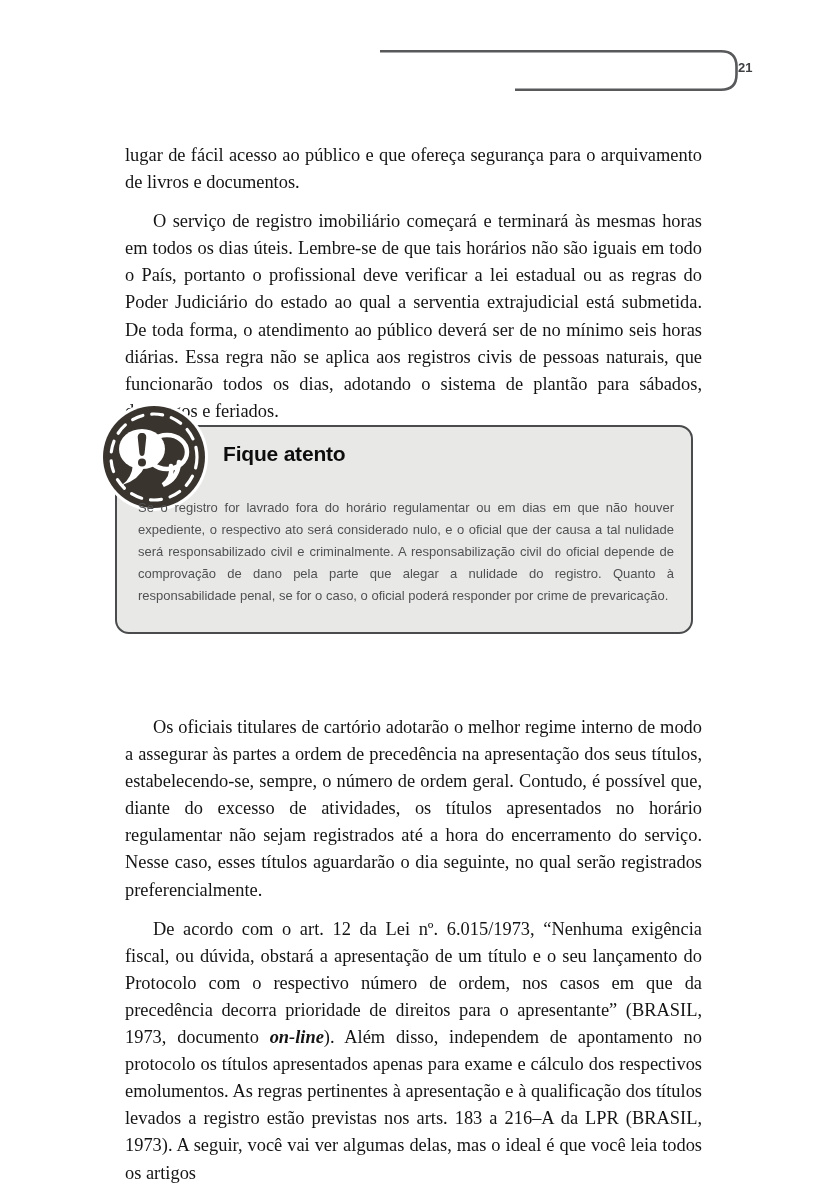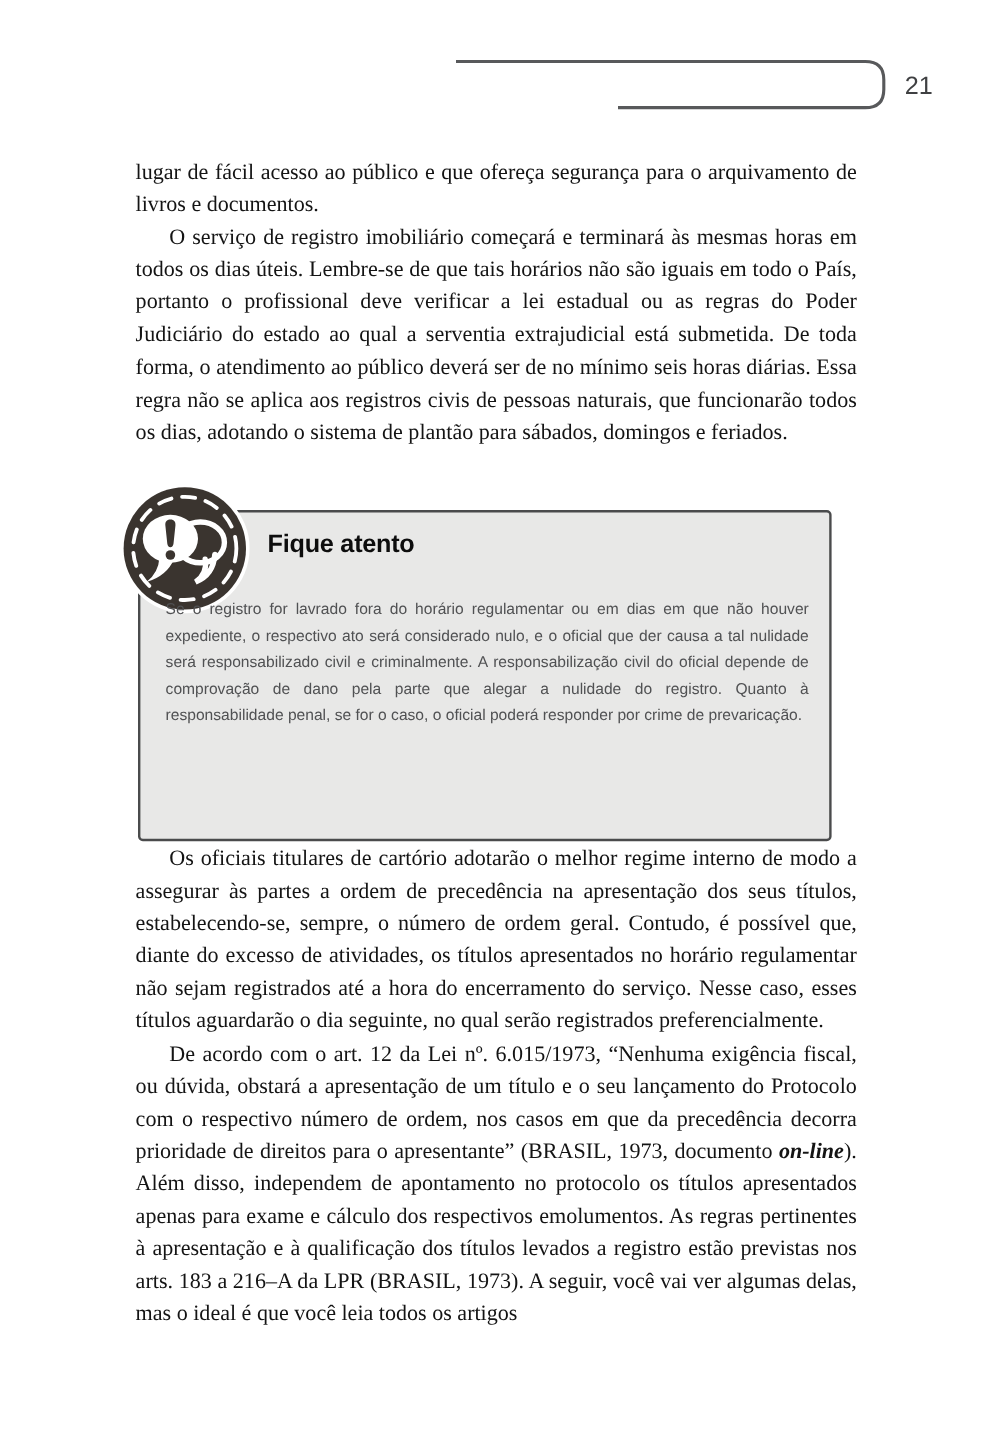--- a/index.html
+++ b/index.html
@@ -23,46 +23,46 @@
   }
 
   
   .header-svg{position:absolute;top:0;left:0;}
   .header-title{
     position:absolute;top:61px;right:98px;
     font-size:15px;color:var(--header-text);
     letter-spacing:.2px;
   }
   .page-number{
-    position:absolute;top:60px;left:754px;
-    font-size:21px;font-weight:normal;color:var(--pagenum);
+    position:absolute;top:60px;left:738px;
+    font-size:13px;font-weight:bold;color:var(--pagenum);
   }
 
   
   .text-block{
     position:absolute;left:113px;width:601px;
     font-family:"Liberation Serif",serif;
     font-size:18.4px;line-height:27.1px;
     color:var(--ink);
     text-align:justify;
   }
   .text-block-1{top:130px;}
   .text-block-2{top:702px;}
-  .text-block p{margin:0;}
+  .text-block p{margin:12px;}
   .text-block p.indent{text-indent:28px;}
   .text-block em{font-style:italic;font-weight:bold;}
 
   
   .callout{
     position:absolute;left:115px;top:425px;
-    width:578px;height:276px;
+    width:578px;height:209px;
     box-sizing:border-box;
     background:var(--box-bg);
     border:2.5px solid var(--box-border);
-    border-radius:4px;
+    border-radius:14px;
   }
   .callout-icon{
     position:absolute;left:-18px;top:-25px;
     width:110px;height:110px;
   }
   .callout-title{
     position:absolute;left:106px;top:15px;
     font-size:21px;font-weight:800;color:#0d0d0d;
     letter-spacing:-0.2px;
     font-family:"Liberation Sans",sans-serif;

